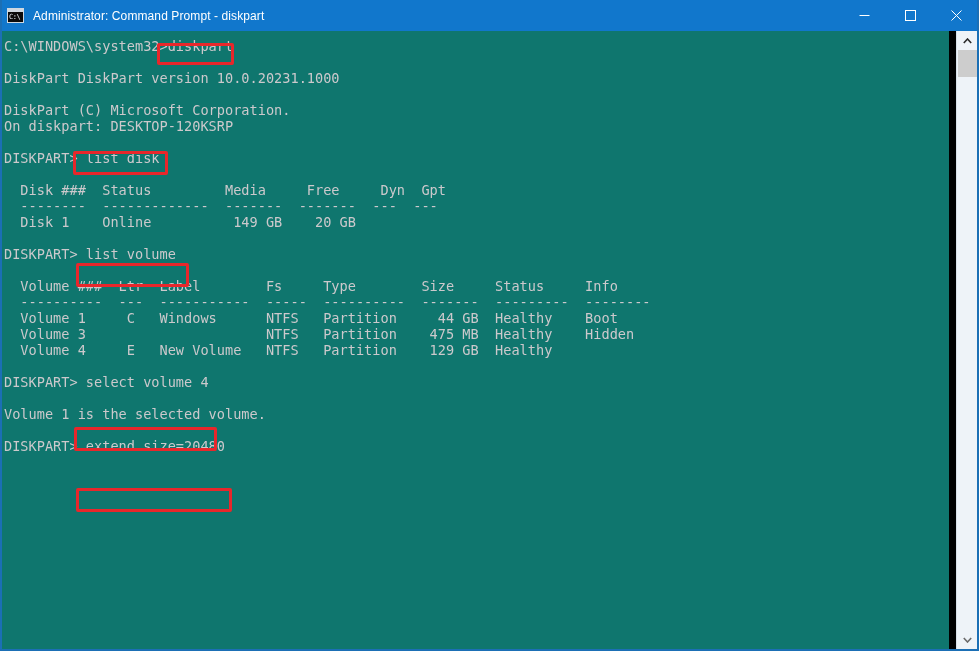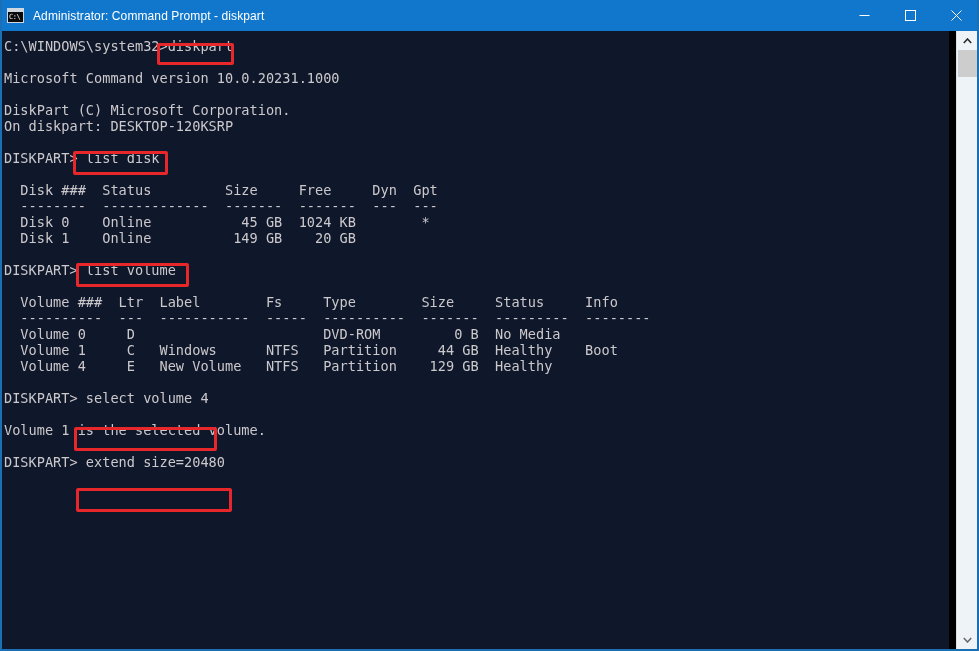--- a/index.html
+++ b/index.html
@@ -72,21 +72,21 @@
     cursor: default;
   }
   .wbtn svg { display: block; }
 
   
   #console {
     position: absolute;
     top: 31px; left: 0;
     width: 947px;
     bottom: 0;
-    background: #0f172a;
+    background: #0f766e;
     overflow: hidden;
     padding-top: 7px;
   }
   .line {
     color: #ccc9cc;
     font-family: "DejaVu Sans Mono", monospace;
     font-size: 13.6px;
     line-height: 16px;
     height: 16px;
     white-space: pre;
@@ -169,38 +169,37 @@
           <line x1="10.5" y1="0.5" x2="0.5" y2="10.5" stroke="#ffffff" stroke-width="1"></line>
         </svg>
       </div>
     </div>
   </div>
 
   <div id="console">
     <div id="console-lines">
         <div class="line">C:\WINDOWS\system32&gt;diskpart</div>
         <div class="line blank"> </div>
-        <div class="line">Microsoft Command version 10.0.20231.1000</div>
+        <div class="line">DiskPart DiskPart version 10.0.20231.1000</div>
         <div class="line blank"> </div>
         <div class="line">DiskPart (C) Microsoft Corporation.</div>
         <div class="line">On diskpart: DESKTOP-120KSRP</div>
         <div class="line blank"> </div>
         <div class="line">DISKPART&gt; list disk</div>
         <div class="line blank"> </div>
-        <div class="line">  Disk ###  Status         Size     Free     Dyn  Gpt</div>
+        <div class="line">  Disk ###  Status         Media     Free     Dyn  Gpt</div>
         <div class="line">  --------  -------------  -------  -------  ---  ---</div>
-        <div class="line">  Disk 0    Online           45 GB  1024 KB        *</div>
         <div class="line">  Disk 1    Online          149 GB    20 GB</div>
         <div class="line blank"> </div>
         <div class="line">DISKPART&gt; list volume</div>
         <div class="line blank"> </div>
         <div class="line">  Volume ###  Ltr  Label        Fs     Type        Size     Status     Info</div>
         <div class="line">  ----------  ---  -----------  -----  ----------  -------  ---------  --------</div>
-        <div class="line">  Volume 0     D                       DVD-ROM         0 B  No Media</div>
         <div class="line">  Volume 1     C   Windows      NTFS   Partition     44 GB  Healthy    Boot</div>
+        <div class="line">  Volume 3                      NTFS   Partition    475 MB  Healthy    Hidden</div>
         <div class="line">  Volume 4     E   New Volume   NTFS   Partition    129 GB  Healthy</div>
         <div class="line blank"> </div>
         <div class="line">DISKPART&gt; select volume 4</div>
         <div class="line blank"> </div>
         <div class="line">Volume 1 is the selected volume.</div>
         <div class="line blank"> </div>
         <div class="line">DISKPART&gt; extend size=20480</div>
         <div class="line blank"> </div>
         <div class="line blank"> </div>
       </div>

